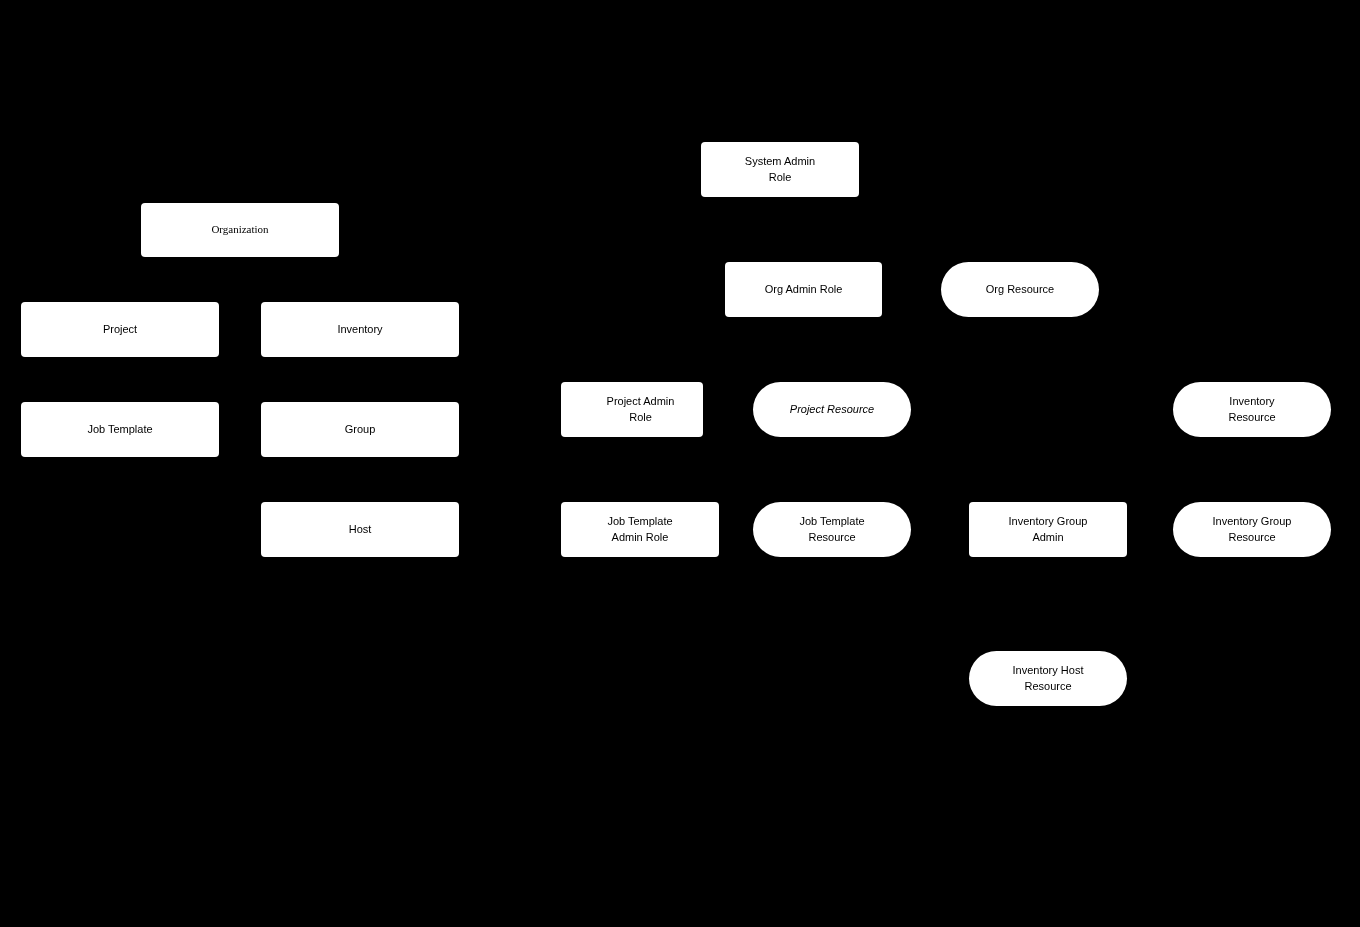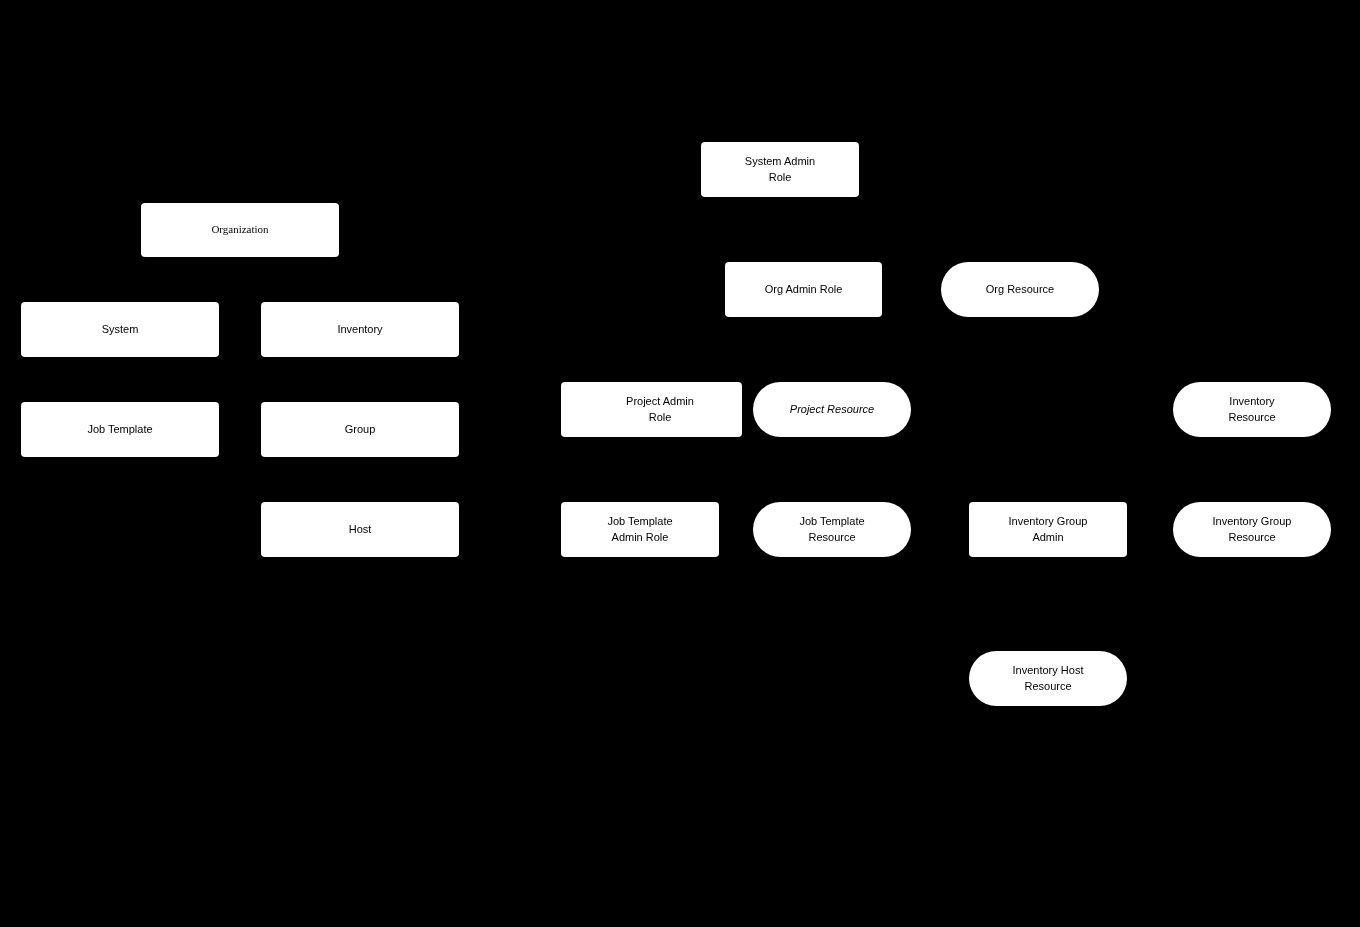--- a/index.html
+++ b/index.html
@@ -43,38 +43,38 @@
       border-radius: 28px;
     }
   </style>
 </head>
 <body>
 
 <div class="canvas">
 
   <div class="node rect" style="left:141px; top:203px; width:198px; height:54px;font-family:Liberation Serif, serif;">Organization</div>
 
-  <div class="node rect" style="left:21px; top:302px; width:198px; height:55px;">System</div>
+  <div class="node rect" style="left:21px; top:302px; width:198px; height:55px;">Project</div>
 
   <div class="node rect" style="left:261px; top:302px; width:198px; height:55px;">Inventory</div>
 
   <div class="node rect" style="left:21px; top:402px; width:198px; height:55px;">Job Template</div>
 
   <div class="node rect" style="left:261px; top:402px; width:198px; height:55px;">Group</div>
 
   <div class="node rect" style="left:261px; top:502px; width:198px; height:55px;">Host</div>
 
   <div class="node rect" style="left:701px; top:142px; width:158px; height:55px;">System Admin
 Role</div>
 
   <div class="node rect" style="left:701px; top:262px; width:157px; height:55px;margin-left:24px;">Org Admin Role</div>
 
   <div class="node pill" style="left:941px; top:262px; width:158px; height:55px;">Org Resource</div>
 
-  <div class="node rect" style="left:561px; top:382px; width:181px; height:55px;padding-left:29px;">Project Admin
+  <div class="node rect" style="left:561px; top:382px; width:142px; height:55px;padding-left:29px;">Project Admin
 Role</div>
 
   <div class="node pill" style="left:753px; top:382px; width:158px; height:55px;font-style:italic;">Project Resource</div>
 
 
   <div class="node pill" style="left:1173px; top:382px; width:158px; height:55px;">Inventory
 Resource</div>
 
   <div class="node rect" style="left:561px; top:502px; width:158px; height:55px;">Job Template
 Admin Role</div>

